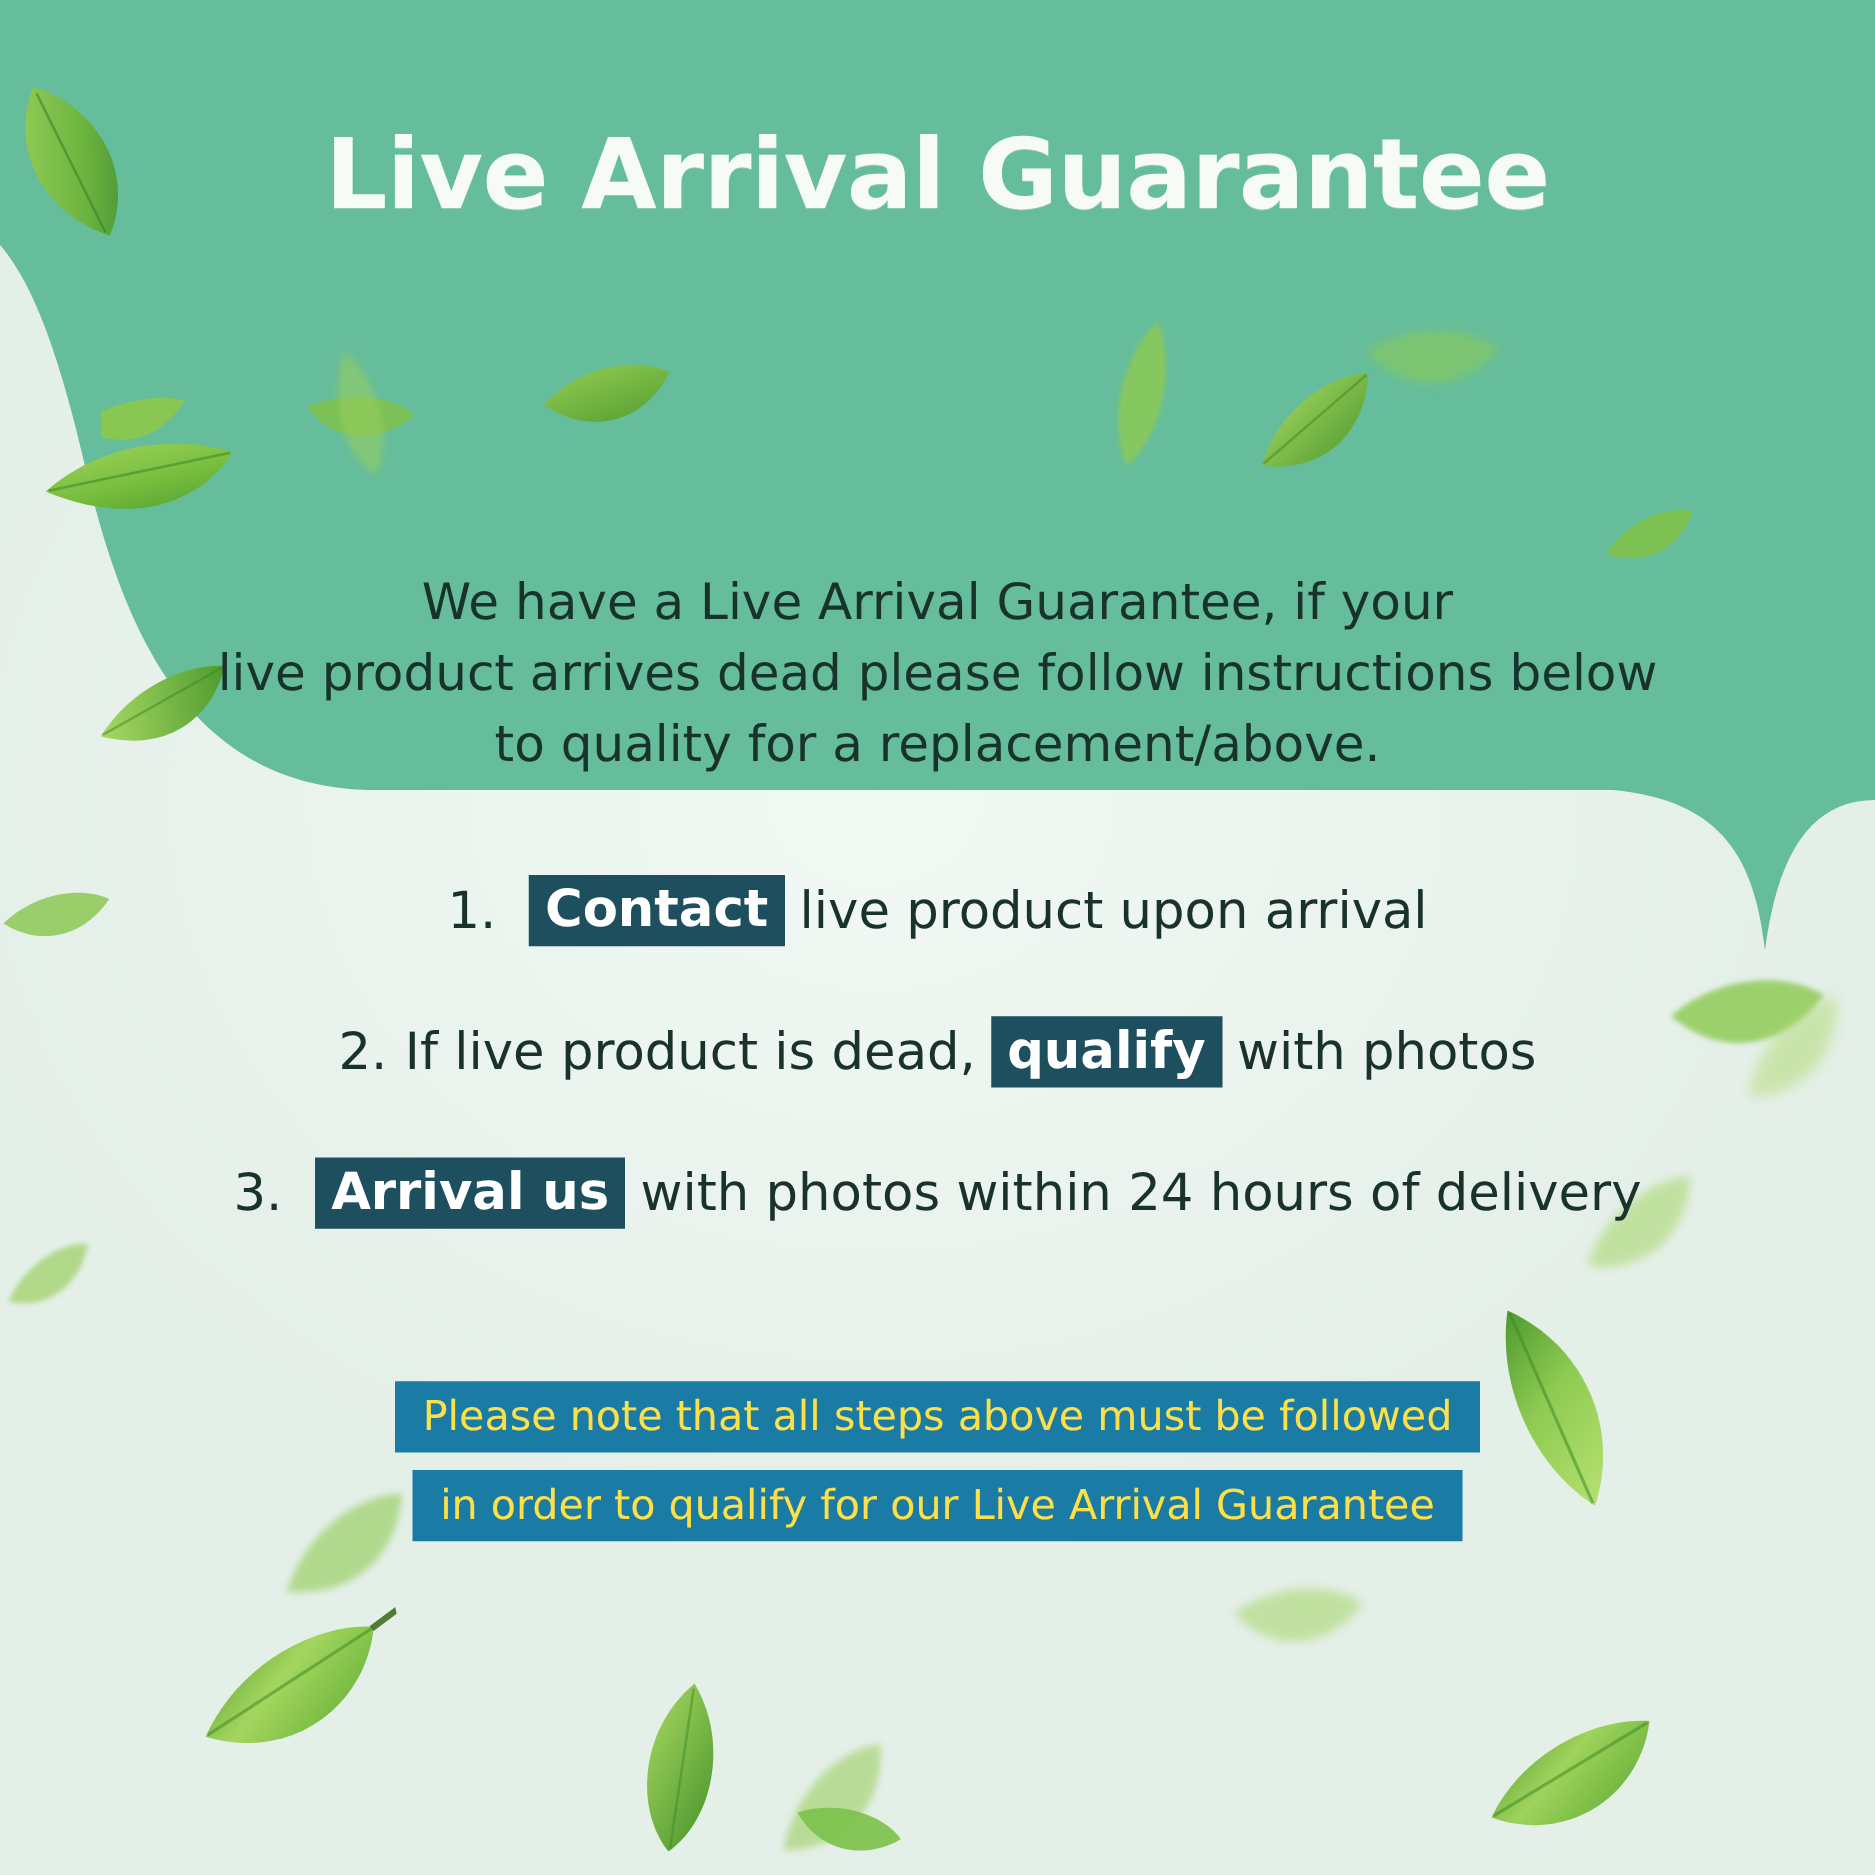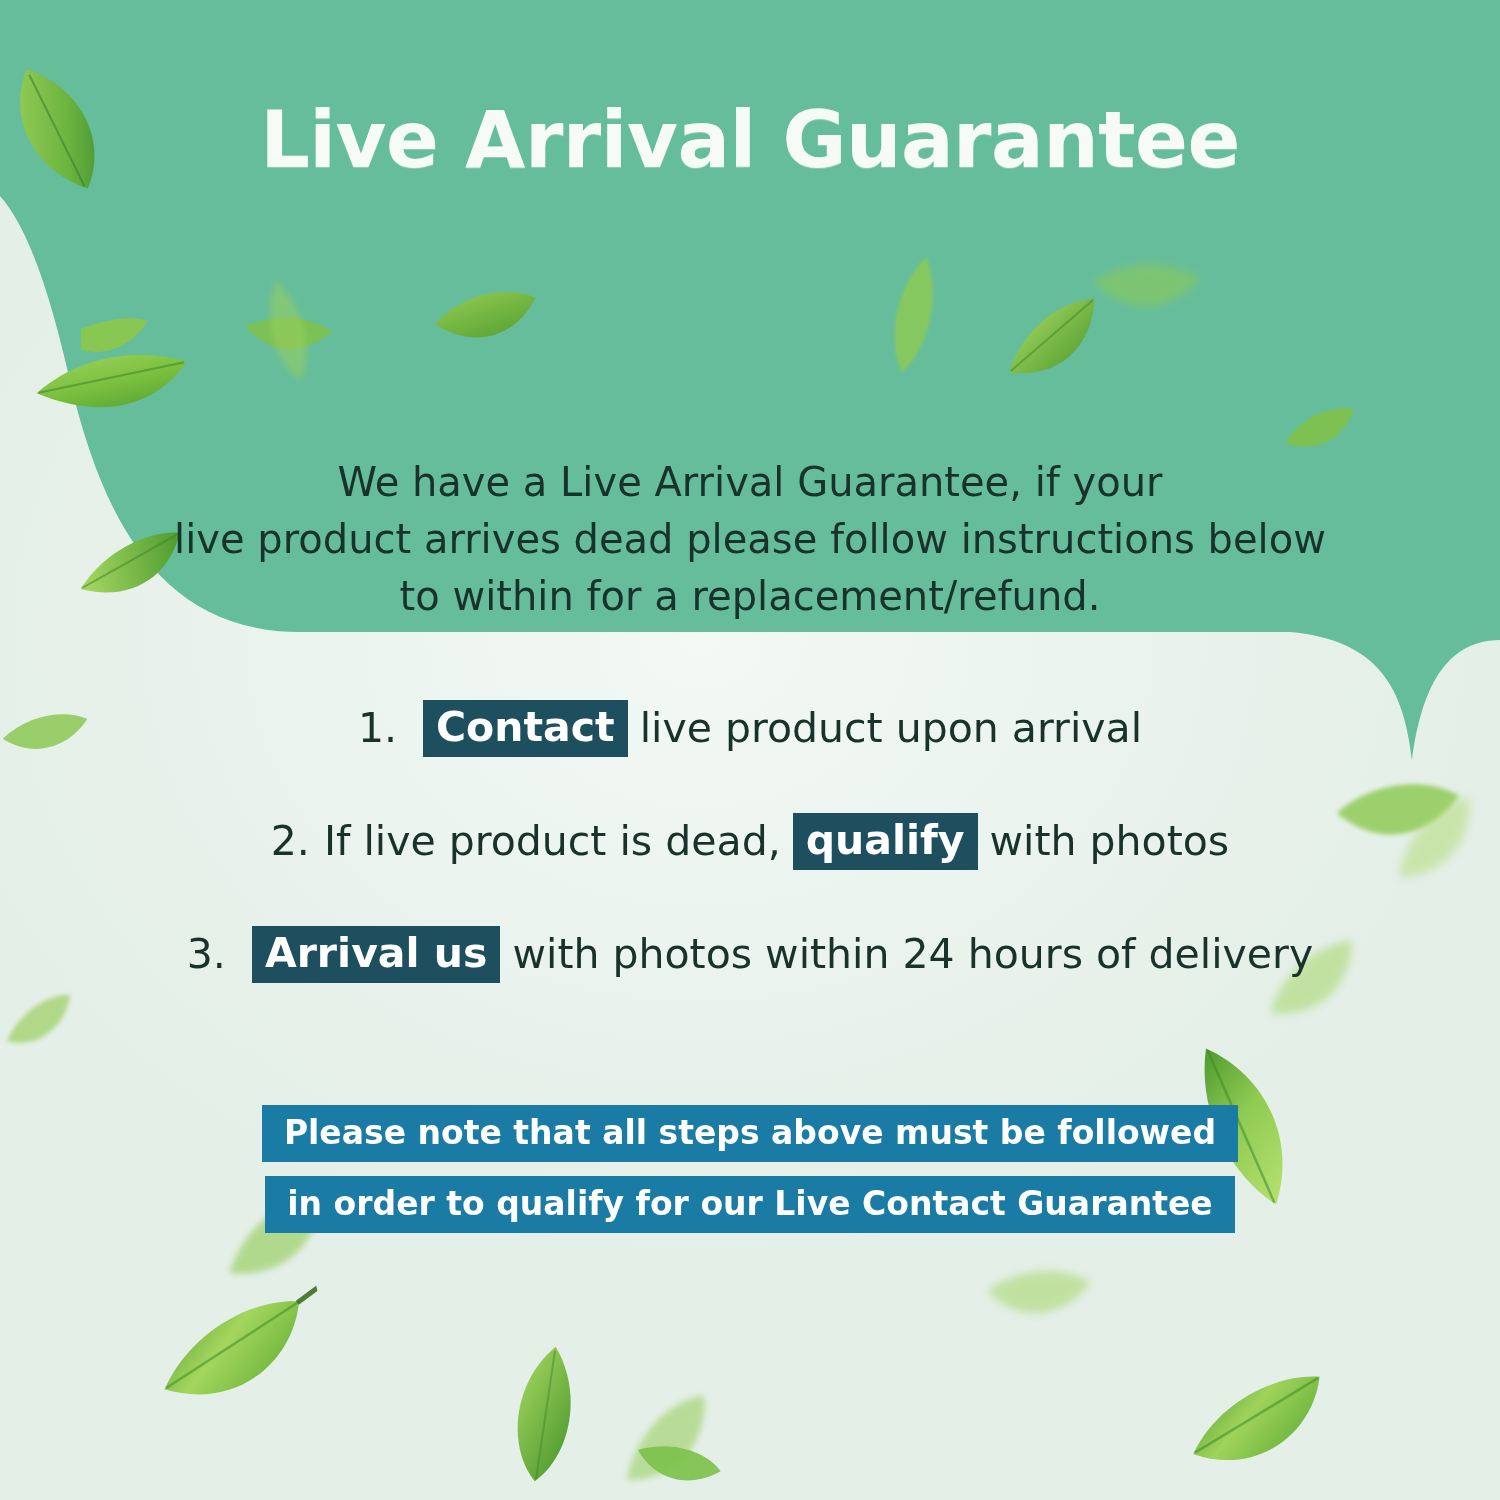--- a/index.html
+++ b/index.html
@@ -62,28 +62,27 @@
     display:inline-block;
     line-height:1;
   }
   
   .notice{
     position:absolute;left:0;top:1105px;width:1500px;
     display:flex;flex-direction:column;align-items:center;
   }
   .notice-line{
     background:#1a7ba4;
-    color:#ffffff;
+    color:#fde047;
     font-size:33px;
     font-family:"DejaVu Sans", sans-serif;
     padding:11px 22px 13px 22px;
     margin-bottom:14px;
     white-space:nowrap;
     line-height:1;
-    font-weight:bold;
   }
   
   .leaf{position:absolute;pointer-events:none;}
 </style>
 </head>
 <body>
 
 <div id="canvas">
 
   <svg class="header-blob" viewBox="0 0 1500 800" preserveAspectRatio="none">
@@ -254,21 +253,21 @@
     <path d="M8 56 C34 20 78 8 104 16 C90 58 50 78 8 56 Z" fill="#9ed35a"></path>
   </svg>
 
   <svg class="leaf" style="left:1380px;top:800px;width:120px;height:90px;transform:rotate(-28deg);opacity:.45;filter:blur(5px)">
     <path d="M8 54 C36 18 80 8 108 16 C92 56 50 76 8 54 Z" fill="#a8d861"></path>
   </svg>
 
   <div class="intro">
     <div>We have a Live Arrival Guarantee, if your</div>
     <div>live product arrives dead please follow instructions below</div>
-    <div>to within for a replacement/refund.</div>
+    <div>to quality for a replacement/above.</div>
   </div>
 
   <div class="steps">
 
     <div class="step">
       <span class="num">1.</span>
       <span class="hl">Contact</span>
       <span>live product upon arrival</span>
     </div>
 
@@ -282,16 +281,16 @@
     <div class="step">
       <span class="num">3.</span>
       <span class="hl">Arrival us</span>
       <span>with photos within 24 hours of delivery</span>
     </div>
 
   </div>
 
   <div class="notice">
     <div class="notice-line">Please note that all steps above must be followed</div>
-    <div class="notice-line">in order to qualify for our Live Contact Guarantee</div>
+    <div class="notice-line">in order to qualify for our Live Arrival Guarantee</div>
   </div>
 
 </div>
 
 </body></html>

